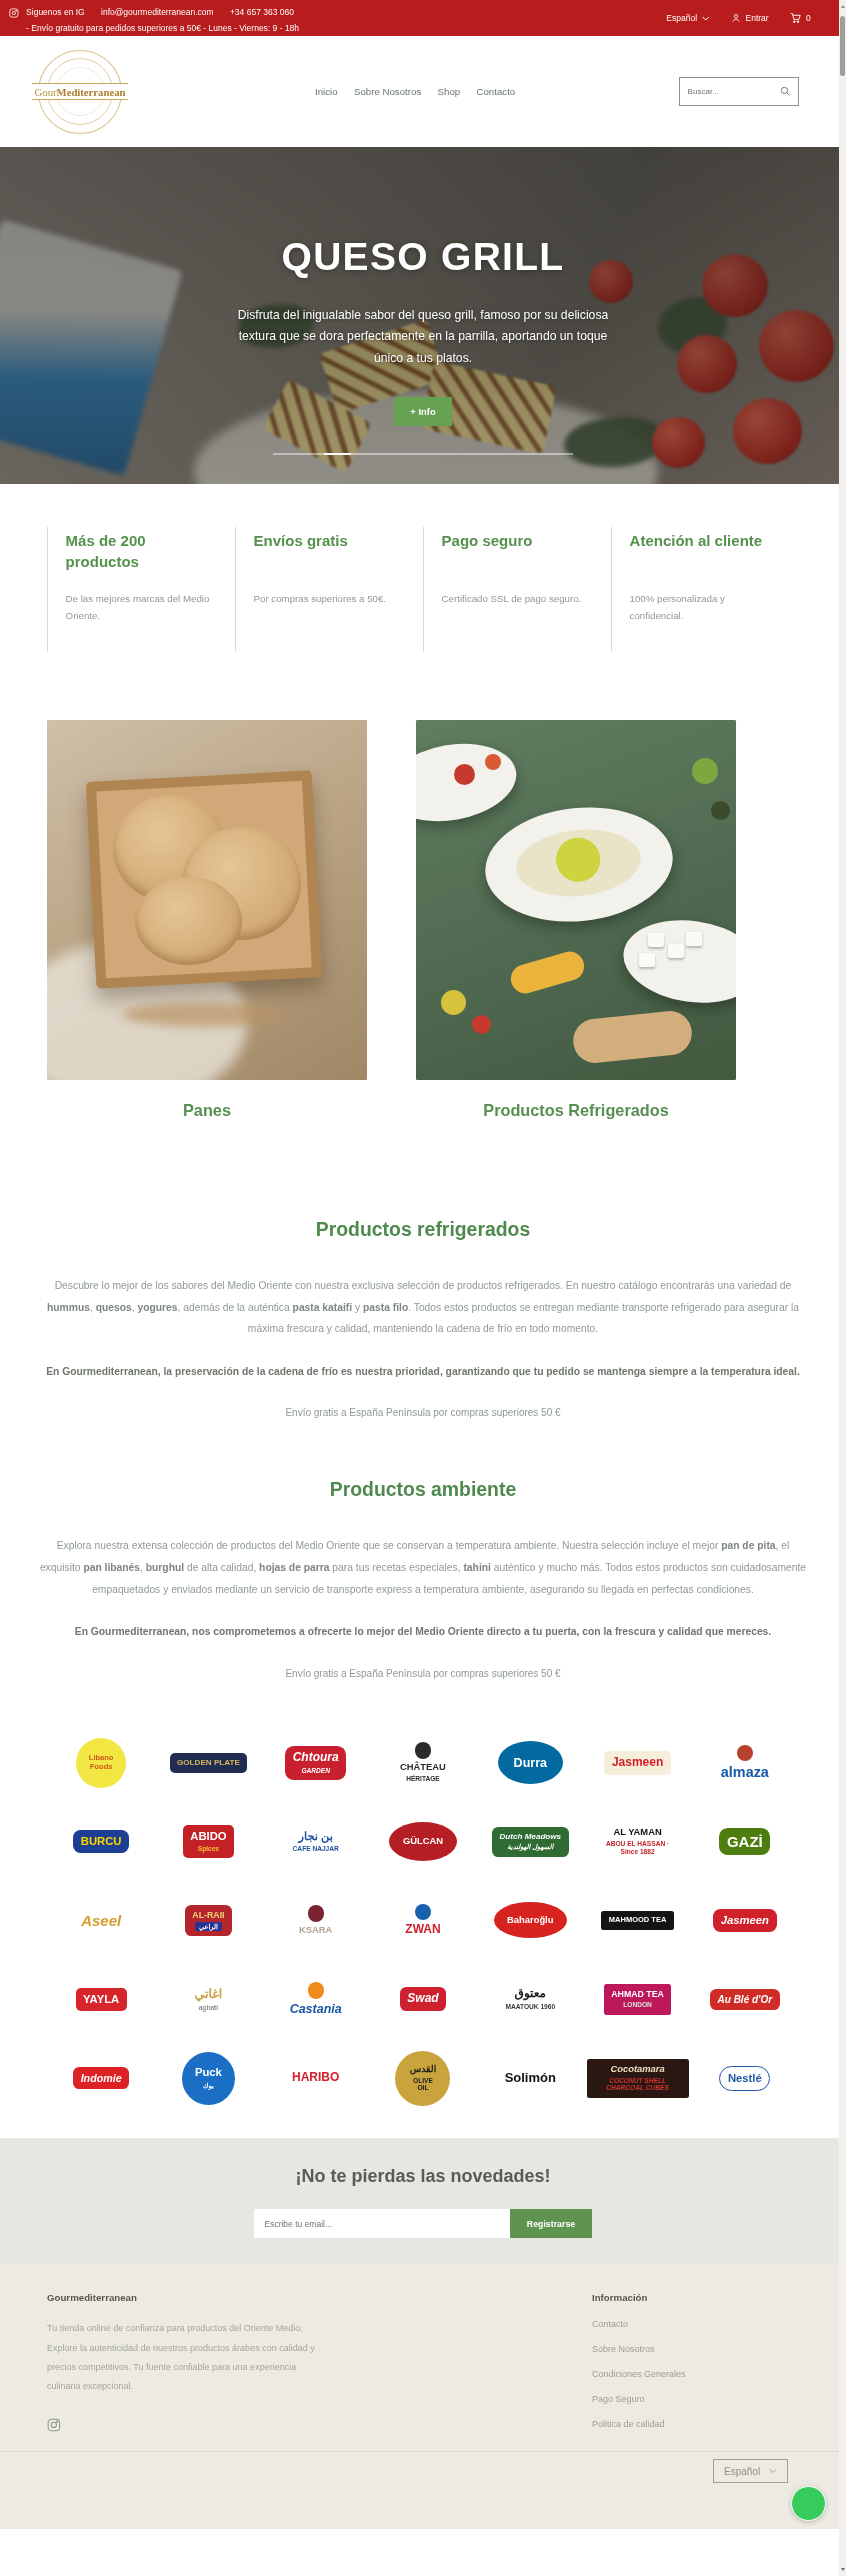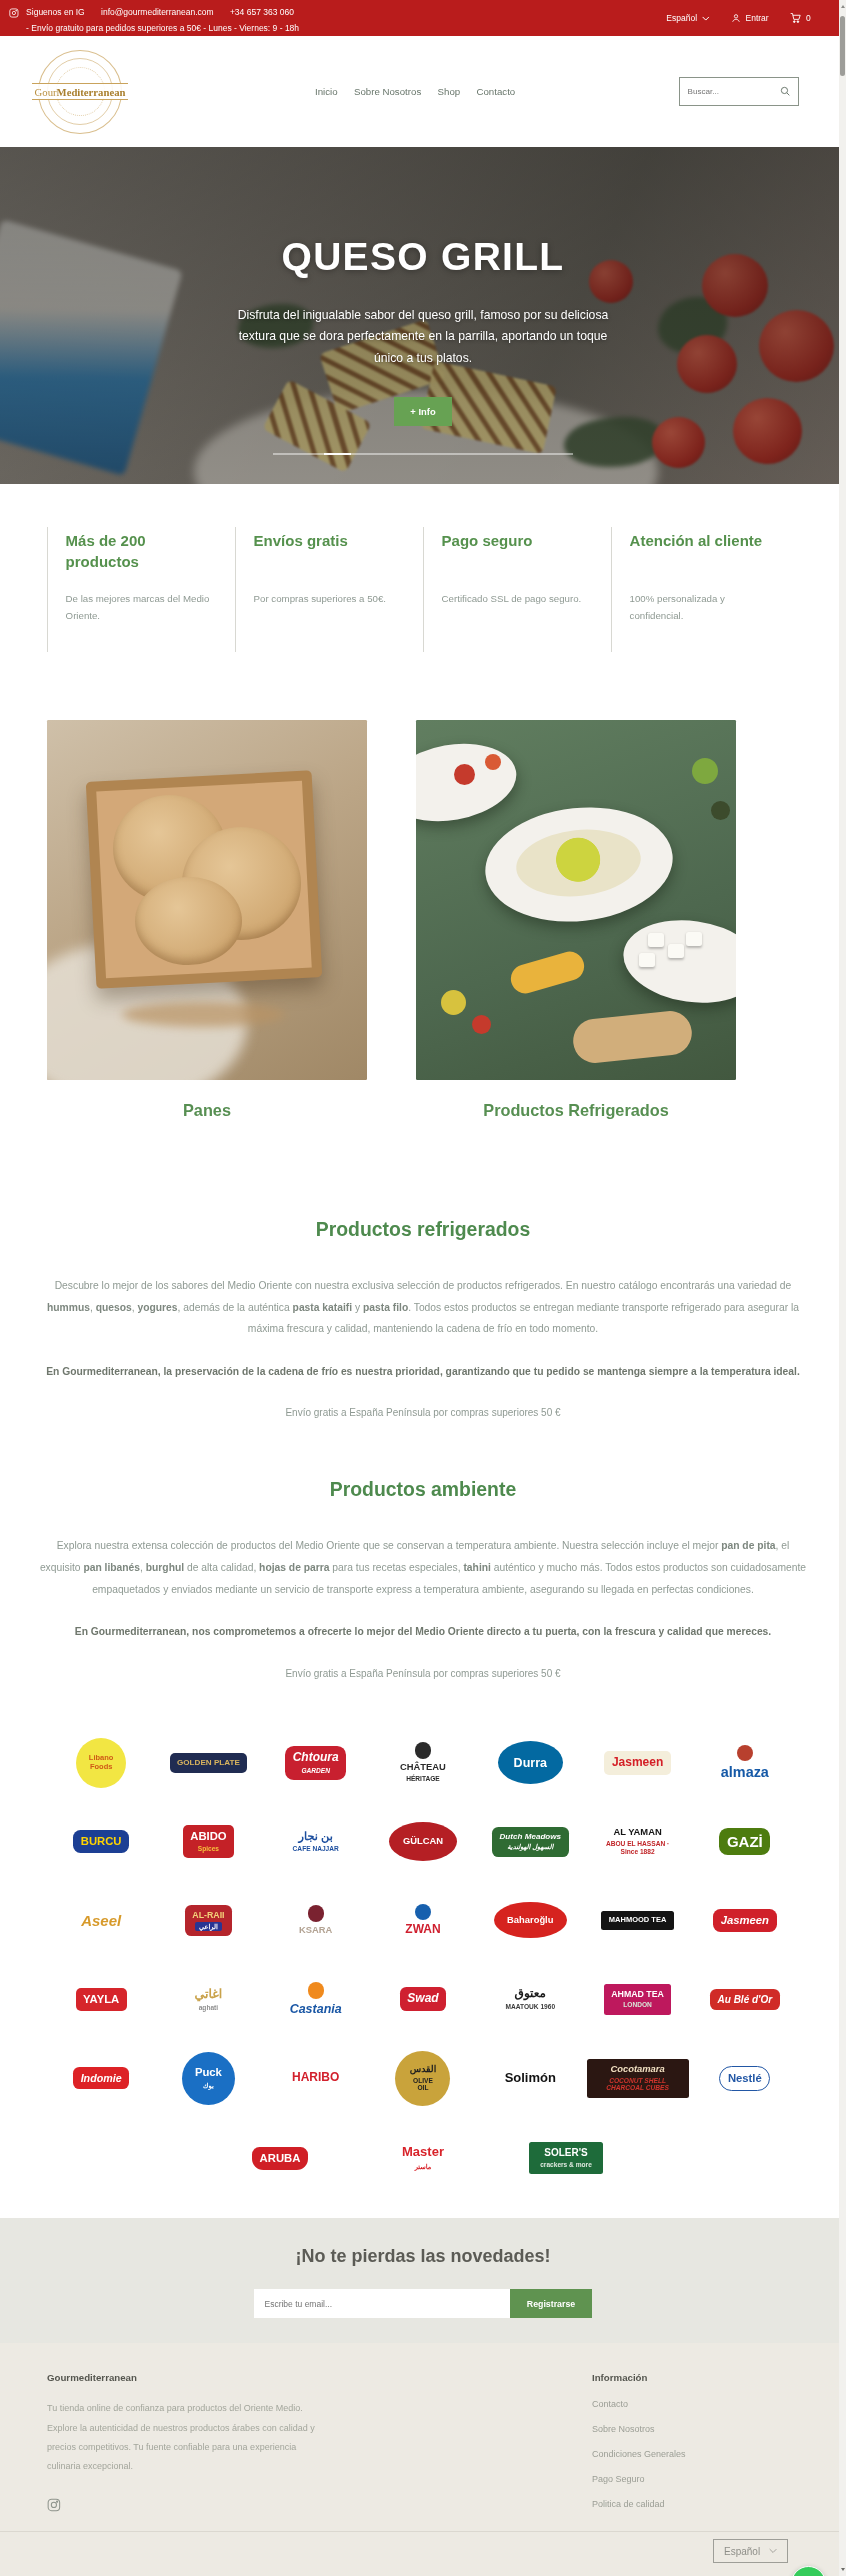--- a/index.html
+++ b/index.html
@@ -590,46 +590,20 @@
         </div>
 
         <div class="brand-cell">
           <div class="brand-chip" style="background: rgb(255, 255, 255); color: rgb(34, 87, 165); border-radius: 16.3px; font-size: 11.3px; border: 1.3px solid rgb(34, 87, 165);">
 
             <span class="brand-label">Nestlé</span>
 
           </div>
         </div>
       </div>
-    <div class="brand-last">
-
-        <div class="brand-cell">
-          <div class="brand-chip" style="background: rgb(208, 31, 38); color: rgb(255, 255, 255); border-radius: 7.5px 7.5px 11.3px 11.3px; font-size: 11.3px;">
-
-            <span class="brand-label">ARUBA</span>
-
-          </div>
-        </div>
-
-        <div class="brand-cell">
-          <div class="brand-chip" style="color: rgb(216, 35, 42); font-size: 13px;">
-
-            <span class="brand-label">Master</span>
-            <span class="brand-sub" style="color: rgb(216, 35, 42);">ماستر</span>
-          </div>
-        </div>
-
-        <div class="brand-cell">
-          <div class="brand-chip" style="background: rgb(30, 107, 58); color: rgb(255, 255, 255); border-radius: 2.5px; font-size: 10px;">
-
-            <span class="brand-label">SOLER'S</span>
-            <span class="brand-sub" style="color: rgb(223, 233, 223);">crackers &amp; more</span>
-          </div>
-        </div>
-      </div>
   </div>
 
   <div class="newsletter">
     <h2>¡No te pierdas las novedades!</h2>
     <div class="nl-form">
       <input type="text" placeholder="Escribe tu email..." style="">
       <button>Registrarse</button>
     </div>
   </div>
 

